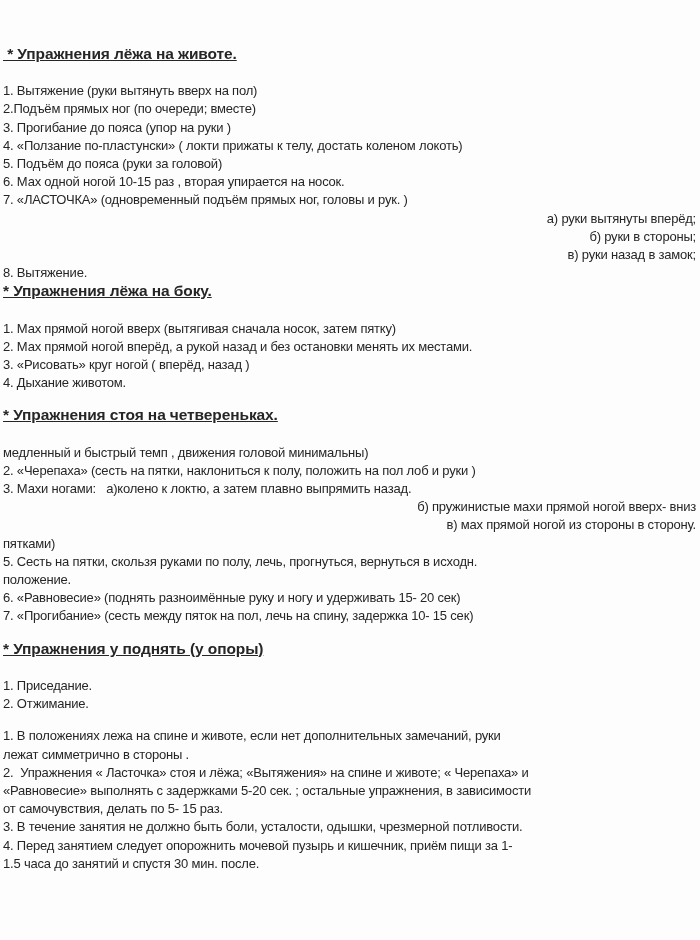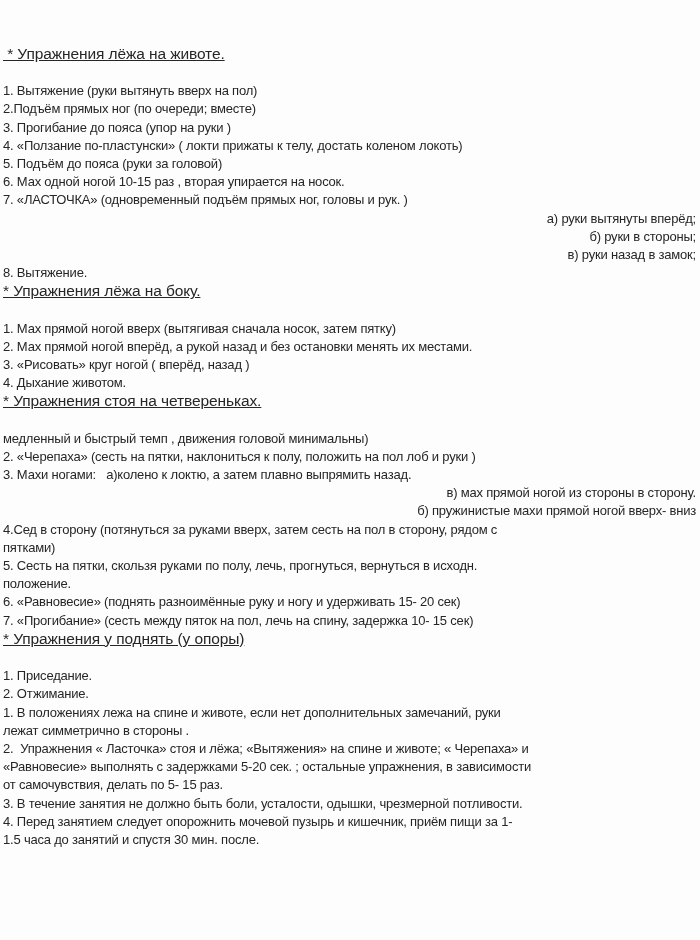--- a/index.html
+++ b/index.html
@@ -11,25 +11,25 @@
     height: 940px;
     overflow: hidden;
     background: #fdfdfd;
     font-family: "Liberation Sans", "DejaVu Sans", sans-serif;
     color: #262626;
   }
   .page {
     padding: 45px 4px 0 3px;
   }
   .section { margin: 0; }
-  .section.gap-before { }
+  .section.gap-before { margin-top: 14px; }
   .heading {
     font-size: 15.5px;
     line-height: 18.2px;
-    font-weight: 400;
+    font-weight: 700;
     text-decoration: underline;
     letter-spacing: -0.1px;
     white-space: pre;
     margin: 0 0 19px 0;
   }
   .heading.tight { margin-bottom: 0; }
   .line {
     font-size: 13px;
     line-height: 18.2px;
     letter-spacing: -0.2px;
@@ -67,23 +67,22 @@
     <div class="line">2. Мах прямой ногой вперёд, а рукой назад и без остановки менять их местами.</div>
     <div class="line">3. «Рисовать» круг ногой ( вперёд, назад )</div>
     <div class="line">4. Дыхание животом.</div>
   </div>
 
   <div class="section gap-before">
     <div class="heading">* Упражнения стоя на четвереньках.</div>
     <div class="line">медленный и быстрый темп , движения головой минимальны)</div>
     <div class="line">2. «Черепаха» (сесть на пятки, наклониться к полу, положить на пол лоб и руки )</div>
     <div class="line">3. Махи ногами:   а)колено к локтю, а затем плавно выпрямить назад.</div>
+    <div class="line center">б) пружинистые махи прямой ногой вверх- вниз</div>
     <div class="line center">в) мах прямой ногой из стороны в сторону.</div>
-    <div class="line center">б) пружинистые махи прямой ногой вверх- вниз</div>
-    <div class="line">4.Сед в сторону (потянуться за руками вверх, затем сесть на пол в сторону, рядом с</div>
     <div class="line">пятками)</div>
     <div class="line">5. Сесть на пятки, скользя руками по полу, лечь, прогнуться, вернуться в исходн.</div>
     <div class="line">положение.</div>
     <div class="line">6. «Равновесие» (поднять разноимённые руку и ногу и удерживать 15- 20 сек)</div>
     <div class="line">7. «Прогибание» (сесть между пяток на пол, лечь на спину, задержка 10- 15 сек)</div>
   </div>
 
   <div class="section gap-before">
     <div class="heading">* Упражнения у поднять (у опоры)</div>
     <div class="line">1. Приседание.</div>

